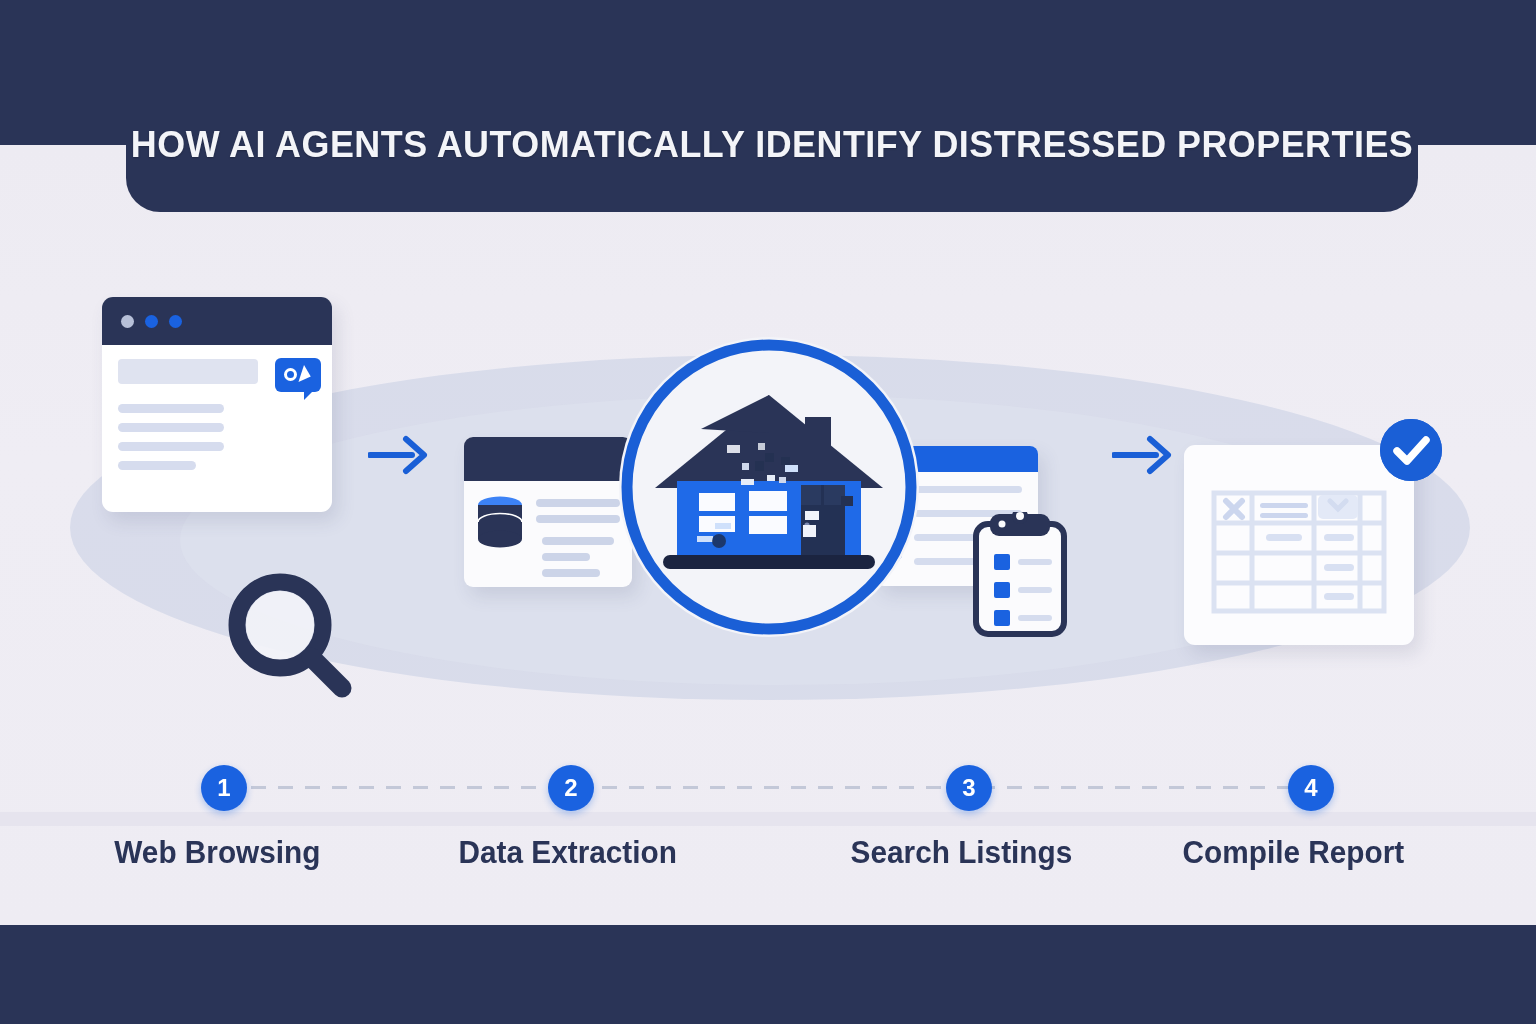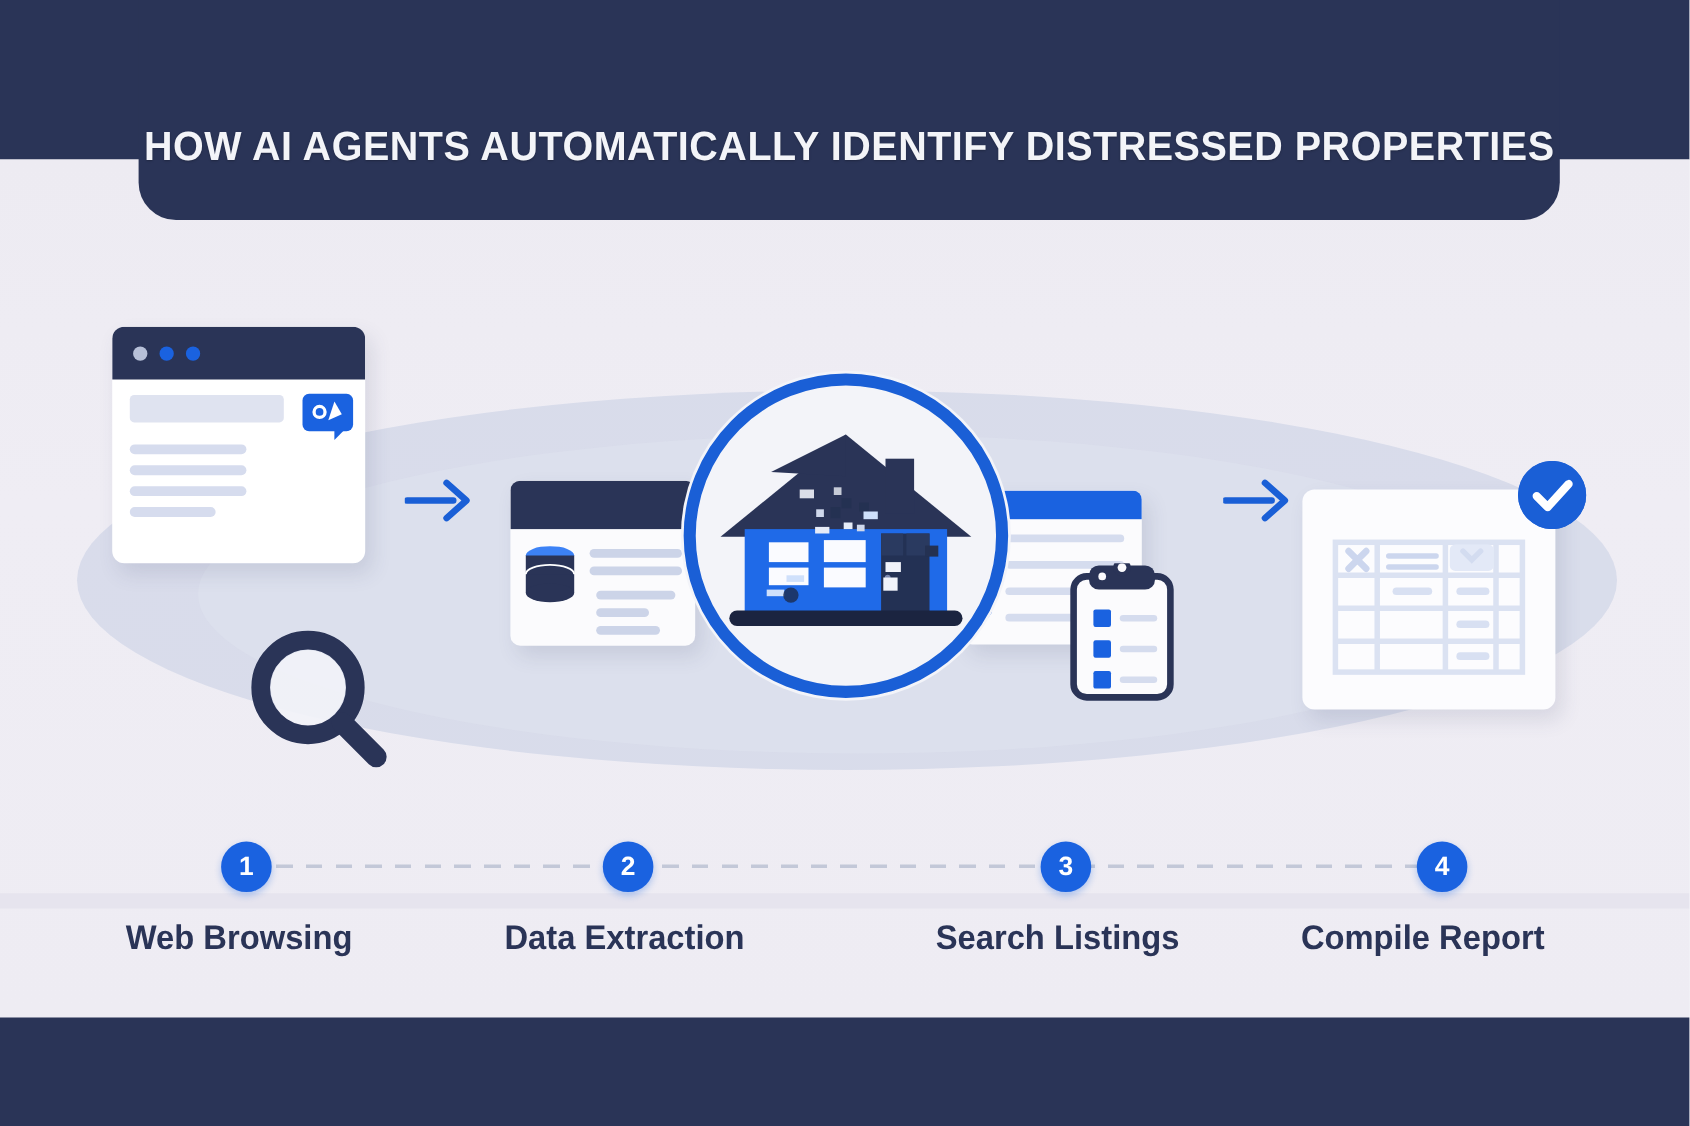--- a/index.html
+++ b/index.html
@@ -27,21 +27,21 @@
   }
   .canvas {
     position: absolute; left: 0; top: 145px;
     width: 1536px; height: 780px;
     background: linear-gradient(180deg,#edebf2 0%, #efedf4 40%, #eeecf3 100%);
     overflow: hidden;
   }
 
   
   .title-banner {
-    position: absolute; left: 126px; top: 0px;
+    position: absolute; left: 126px; top: 12px;
     width: 1292px; height: 200px;
     background: #2a3457;
     border-radius: 0 0 34px 34px;
     display: flex; align-items: flex-end;
     justify-content: center;
     padding-bottom: 46px;
     z-index: 5;
   }
   .title-text {
     color: #f3f4f8;

